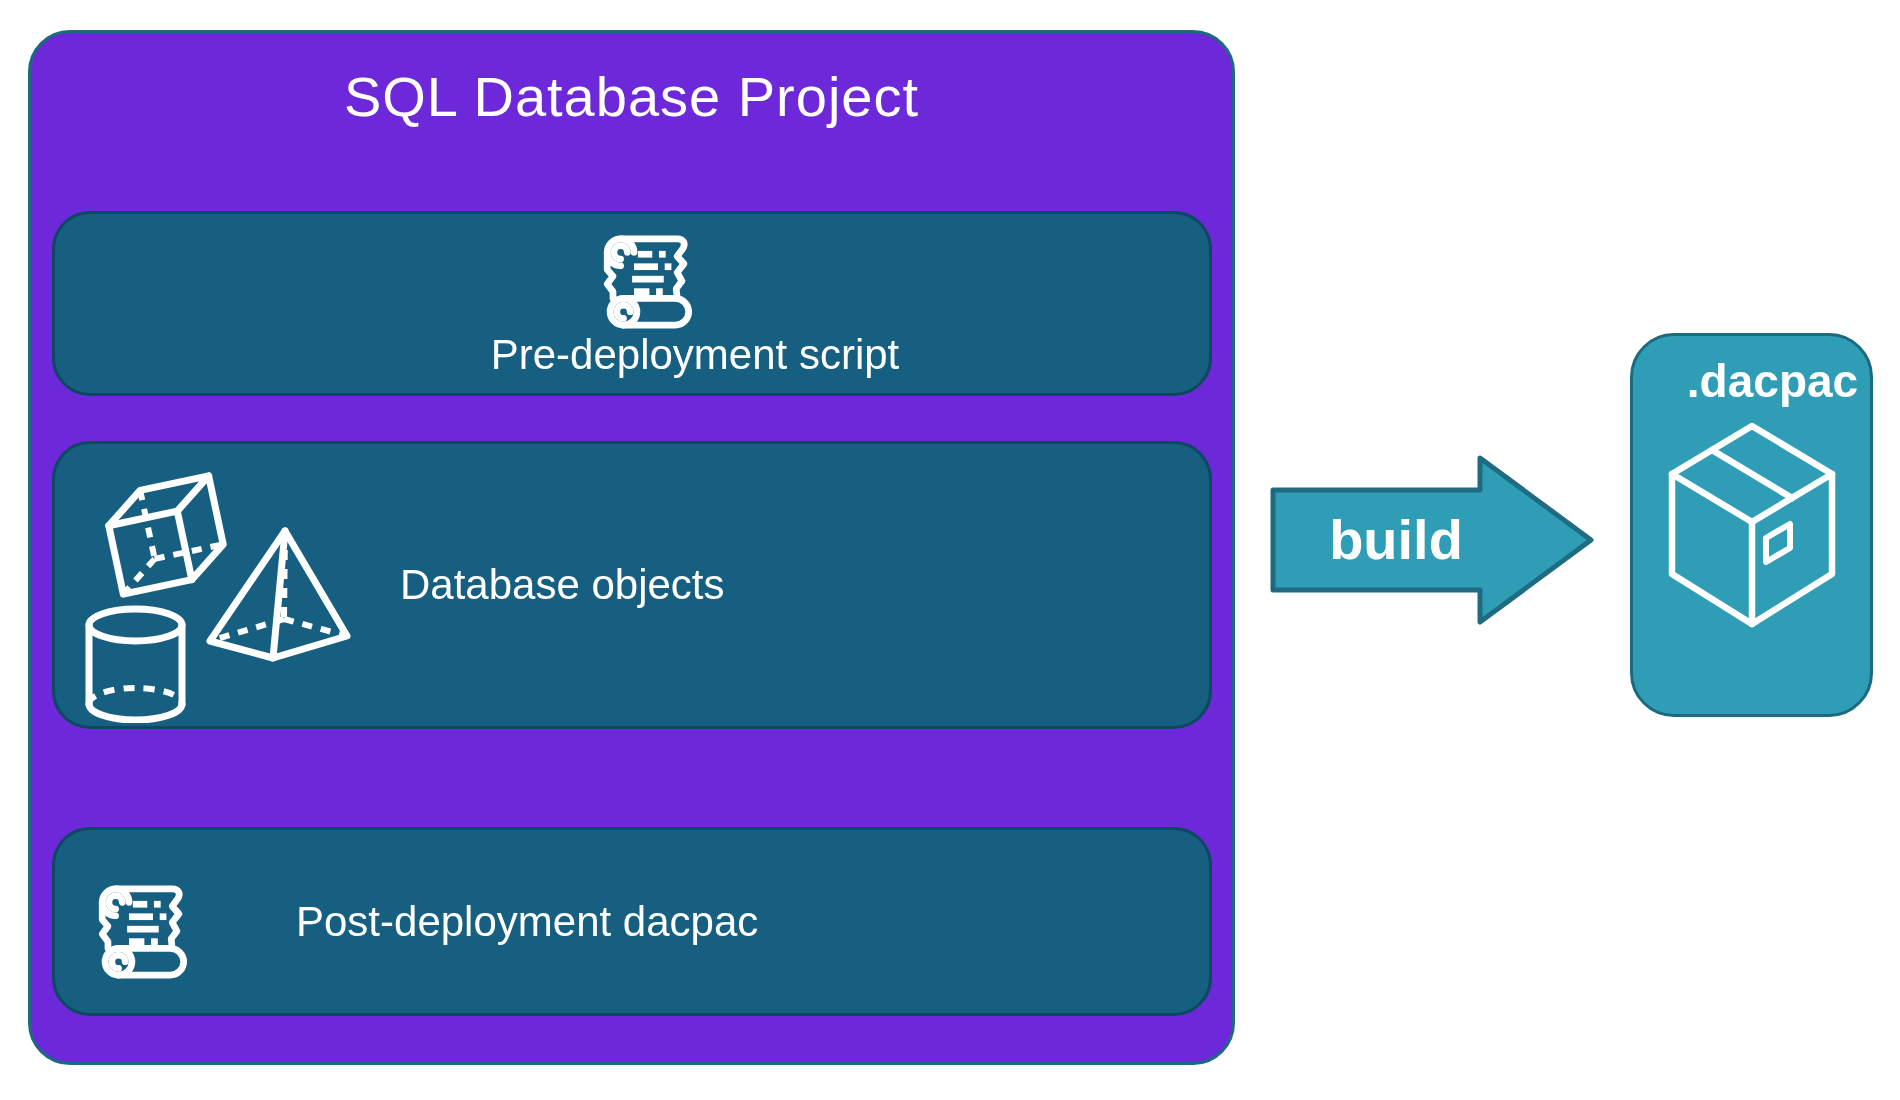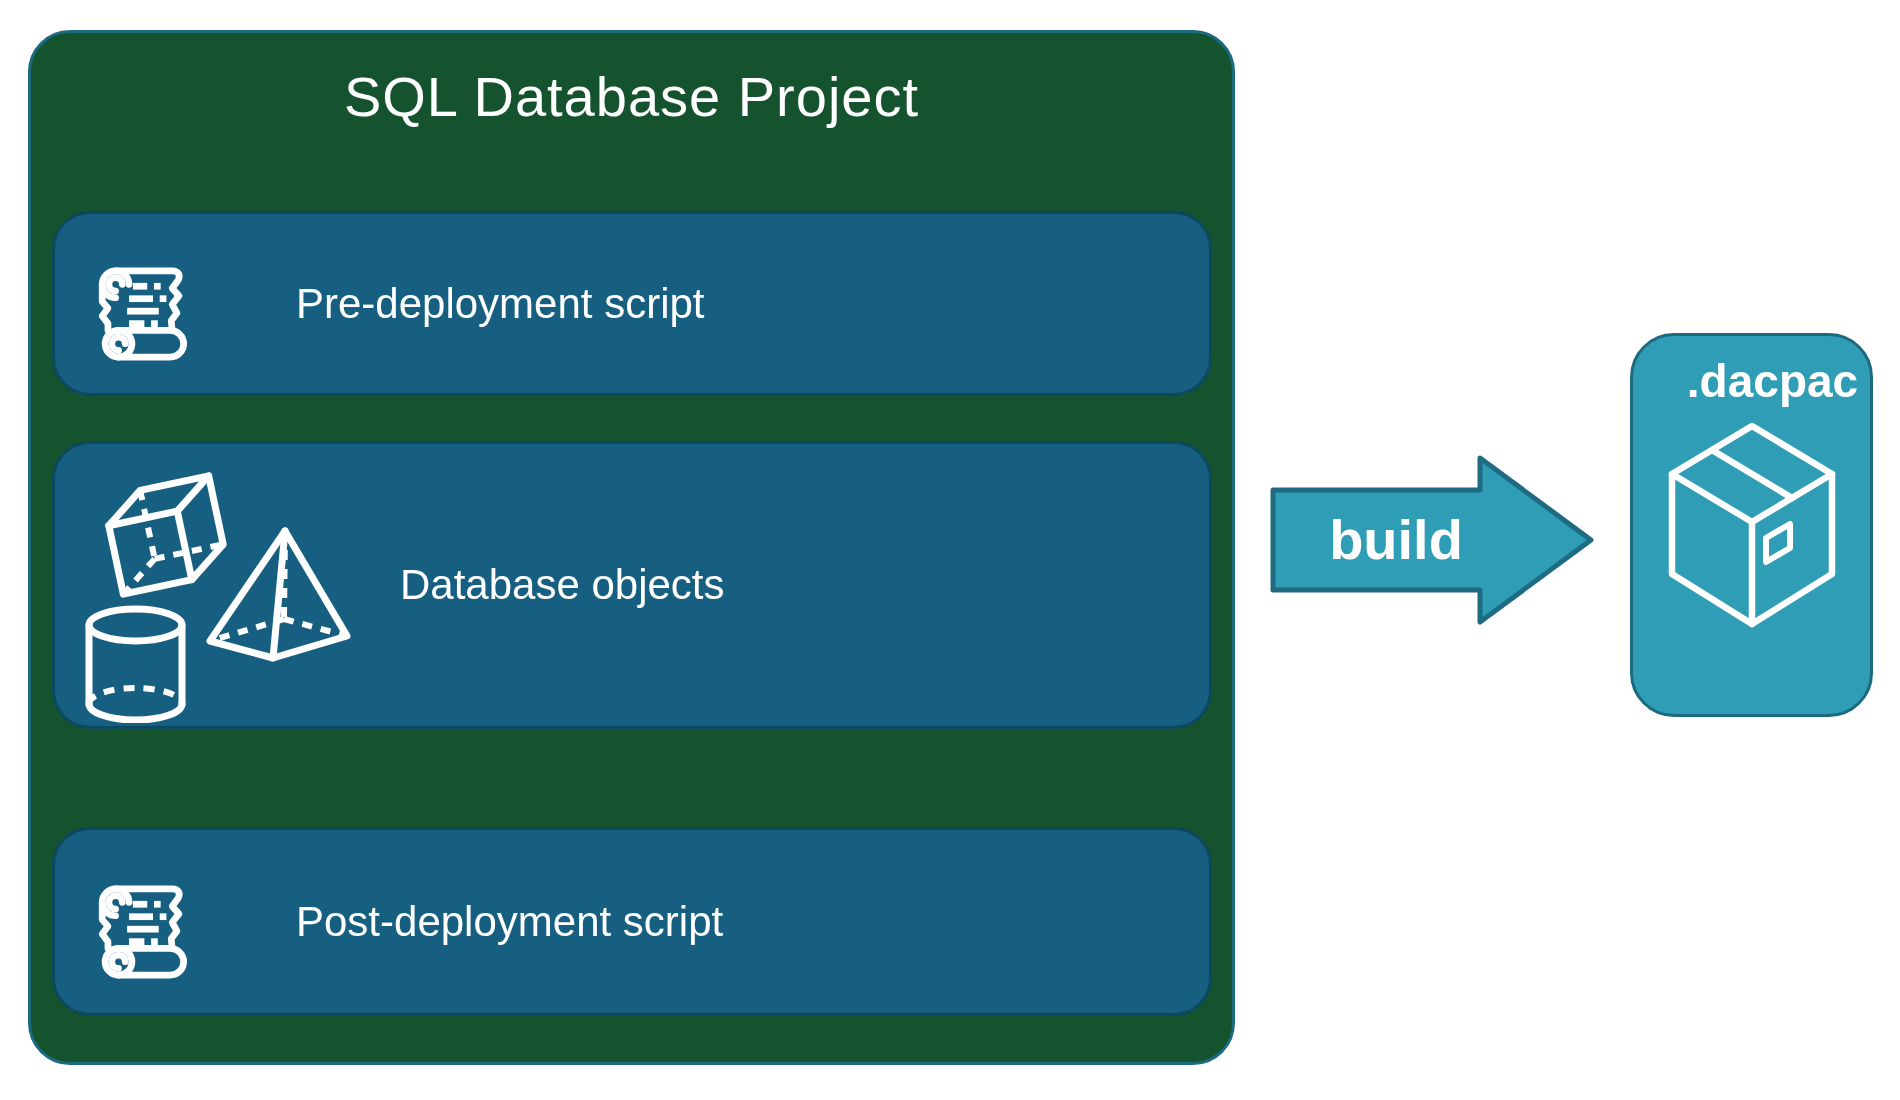--- a/index.html
+++ b/index.html
@@ -3,34 +3,34 @@
 <meta charset="utf-8">
 <style>
   html,body{margin:0;padding:0;background:#ffffff;}
   .canvas{
     position:relative;width:1900px;height:1100px;background:#ffffff;
     font-family:"Liberation Sans",sans-serif;overflow:hidden;
   }
   
   .project-box{
     position:absolute;left:28px;top:30px;width:1207px;height:1035px;
-    background:#14532d;border:3px solid #1B6A80;border-radius:42px;
+    background:#6d28d9;border:3px solid #1B6A80;border-radius:42px;
     box-sizing:border-box;
   }
   .project-title{
     margin-top:34px;text-align:center;color:#ffffff;
     font-size:56px;line-height:60px;font-weight:400;letter-spacing:1px;
   }
   
   .panel{
     position:absolute;left:21px;width:1160px;
     background:#165F80;border:3px solid #0C4860;border-radius:38px;
     box-sizing:border-box;display:flex;align-items:center;
   }
-  .panel-1{top:178px;height:185px;padding-left:29px;}
+  .panel-1{top:178px;height:185px;padding-left:29px;flex-direction:column;}
   .panel-2{top:408px;height:288px;padding-left:27px;}
   .panel-3{top:794px;height:189px;padding-left:29px;}
   .panel-label{
     color:#ffffff;font-size:42px;line-height:52px;font-weight:400;
   }
   .panel-1 .panel-label,.panel-3 .panel-label{margin-left:97px;}
   .panel-2 .panel-label{margin-left:48px;line-height:60px;}
   .icon{display:inline-flex;flex:0 0 auto;}
   .icon svg{display:block;}
   
@@ -134,21 +134,21 @@
             <path d="M51,42 H66"></path>
               <path d="M73,42 H80"></path>
             <path d="M47,55 H72"></path>
               <path d="M79,55 H86"></path>
             <path d="M45,68 H78"></path>
             <path d="M47,81 H63"></path>
               <path d="M70,81 H77"></path>
           </g>
         </svg>
       </span>
-      <span class="panel-label">Post-deployment script</span>
+      <span class="panel-label">Post-deployment dacpac</span>
     </div>
   </div>
 
   <svg class="build-arrow" viewBox="0 0 325 170">
     <polygon points="3,35 210,35 210,3 321,85 210,167 210,135 3,135" fill="#2F9DB5" stroke="#1E6B82" stroke-width="5" stroke-linejoin="round"></polygon>
     <text x="126" y="104" text-anchor="middle">build</text>
   </svg>
 
   <div class="artifact-box">
     <div class="artifact-title">.dacpac</div>

